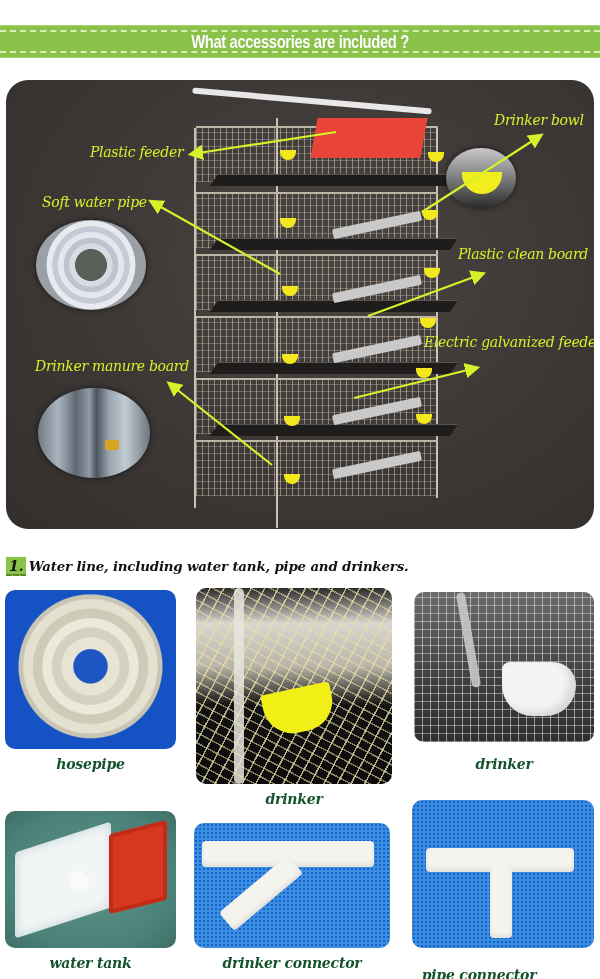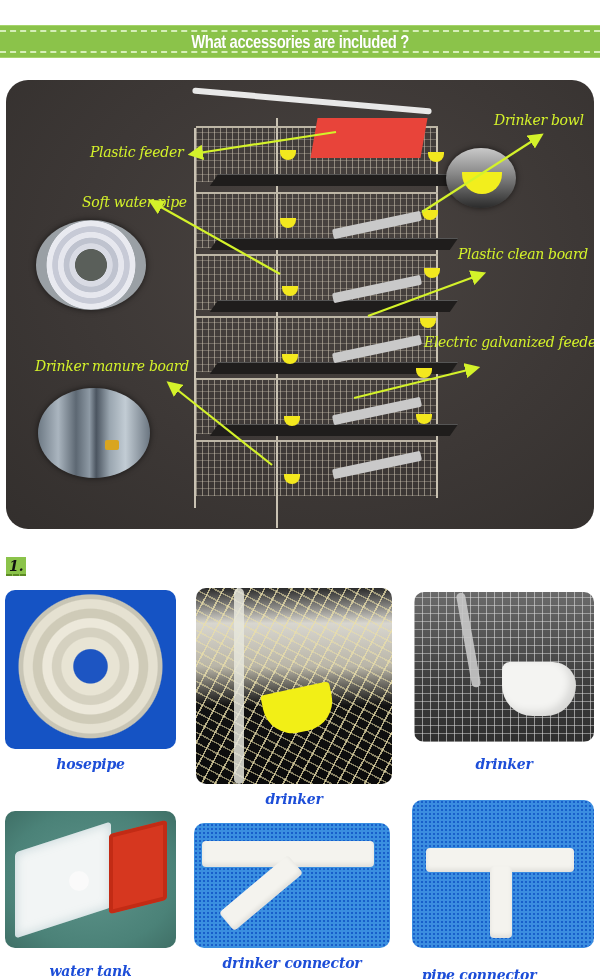--- a/index.html
+++ b/index.html
@@ -72,21 +72,21 @@
   .section-num {
     background: #8bc34a; color: #111; font-style: italic; font-weight: bold;
     font-size: 14px; padding: 0 2px 0 3px; height: 19px; line-height: 19px;
     border-bottom: 2px dashed #5c8a24;
   }
   .section-text { color: #111; font-style: italic; font-weight: bold; font-size: 13.4px; margin-left: 3px; letter-spacing: -0.2px; }
 
   
   .photo { position: absolute; border-radius: 10px; overflow: hidden; }
   .caption {
-    position: absolute; text-align: center; color: #1d4ed8;
+    position: absolute; text-align: center; color: #14532d;
     font-style: italic; font-weight: bold; font-size: 14px; letter-spacing: -0.2px;
   }
 
   .ph-hose { left: 5px; top: 590px; width: 171px; height: 159px;
     background: radial-gradient(circle at 50% 48%, #1d55c2 0 14%, #e8e4d4 15% 24%, #d5d1c0 25% 32%, #ece8da 33% 40%, #cfcbb8 41% 48%, #e5e1d1 49% 56%, #c8c5b5 57% 60%, #1553c4 61% 100%); }
   .ph-drinker1 { left: 196px; top: 588px; width: 196px; height: 196px;
     background:
       repeating-linear-gradient(118deg, rgba(233,222,170,0.75) 0 1.5px, transparent 1.5px 12px),
       repeating-linear-gradient(28deg, rgba(233,222,170,0.55) 0 1.5px, transparent 1.5px 9px),
       linear-gradient(180deg, #2a2a2a 0%, #d8d6cf 18%, #b9b5a7 40%, #121212 60%, #0b0b0b 100%); }
@@ -179,28 +179,29 @@
       <line x1="274" y1="194" x2="146" y2="122"></line>
       <line x1="416" y1="132" x2="534" y2="56"></line>
       <line x1="362" y1="236" x2="476" y2="194"></line>
       <line x1="348" y1="318" x2="470" y2="288"></line>
       <line x1="266" y1="385" x2="164" y2="304"></line>
     </g>
   </svg>
 
   <div class="callout" style="left:84px; top:64px;text-align:center;">Plastic feeder</div>
   <div class="callout" style="left:488px; top:32px;">Drinker bowl</div>
-  <div class="callout" style="left:36px; top:114px;margin-left:40px;">Soft water pipe</div>
+  <div class="callout" style="left:36px; top:114px;">Soft water pipe</div>
   <div class="callout" style="left:452px; top:166px;">Plastic clean board</div>
   <div class="callout" style="left:418px; top:254px;">Electric galvanized feeder</div>
   <div class="callout" style="left:29px; top:278px;">Drinker  manure board</div>
 </div>
 
 <div class="section-head">
   <span class="section-num">1.</span>
+  <span class="section-text">Water line, including water tank, pipe and drinkers.</span>
 </div>
 
 <div class="photo ph-hose"></div>
 <div class="caption" style="left:5px; top:756px; width:171px;">hosepipe</div>
 
 <div class="photo ph-drinker1">
   <div class="tube"></div>
   <div class="bowl"></div>
 </div>
 <div class="caption" style="left:196px; top:791px; width:196px;">drinker</div>
@@ -209,21 +210,21 @@
   <div class="tube"></div>
   <div class="bowl"></div>
 </div>
 <div class="caption" style="left:414px; top:756px; width:180px;">drinker</div>
 
 <div class="photo ph-tank">
   <div class="box"></div>
   <div class="ball"></div>
   <div class="lid"></div>
 </div>
-<div class="caption" style="left:5px; top:955px; width:171px;margin-top:8px;">water tank</div>
+<div class="caption" style="left:5px; top:955px; width:171px;">water tank</div>
 
 <div class="photo ph-yconn">
   <div class="fitting" style="left:8px; top:18px; width:172px; height:26px;"></div>
   <div class="fitting" style="left:22px; top:58px; width:90px; height:24px; transform: rotate(-40deg);"></div>
 </div>
 <div class="caption" style="left:194px; top:955px; width:196px;">drinker connector</div>
 
 <div class="photo ph-tconn">
   <div class="fitting" style="left:14px; top:48px; width:148px; height:24px;"></div>
   <div class="fitting" style="left:78px; top:66px; width:22px; height:72px;"></div>

